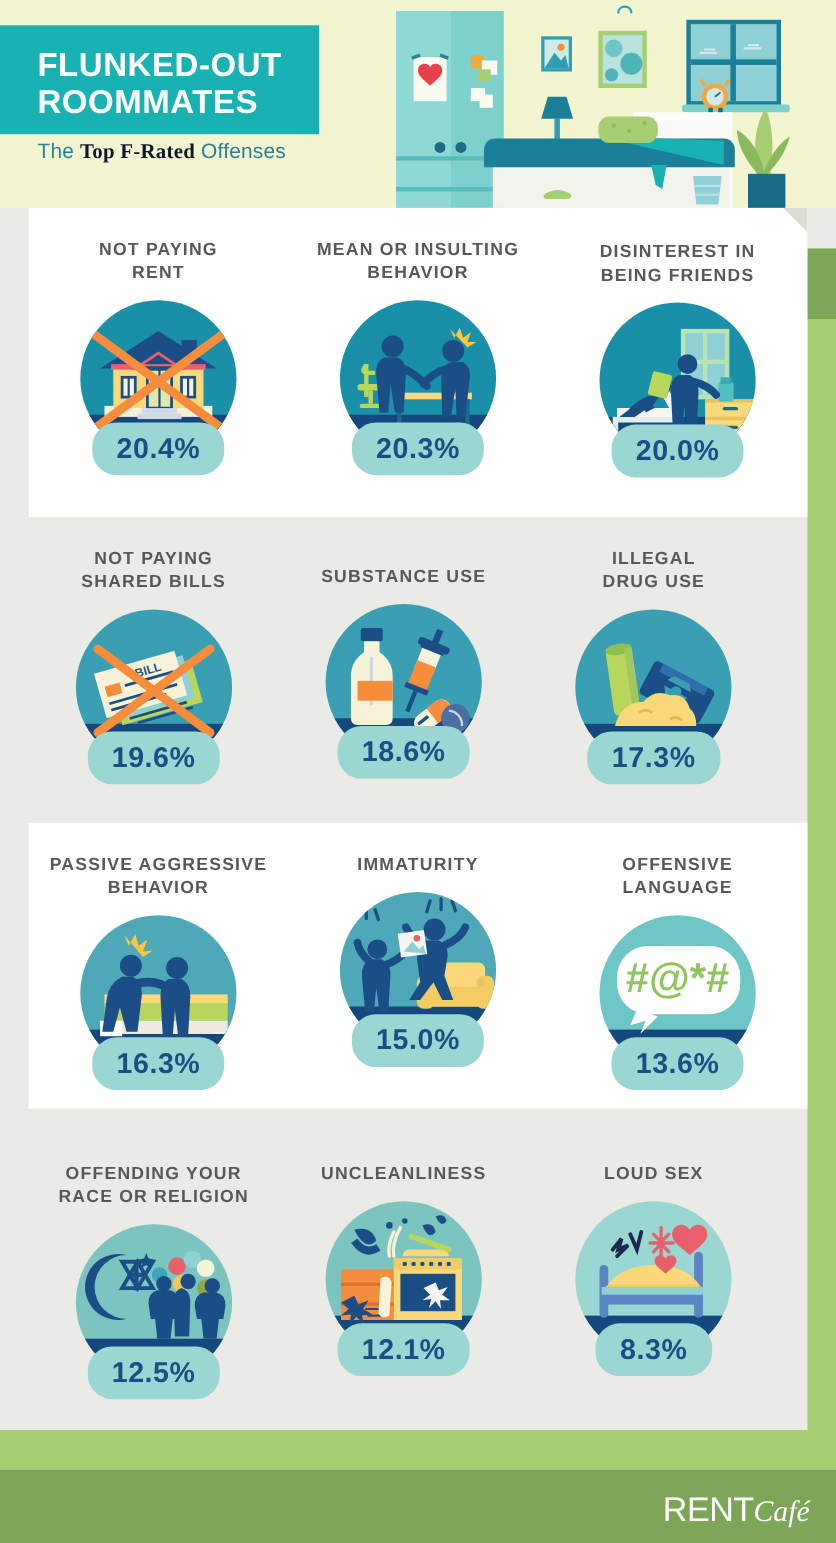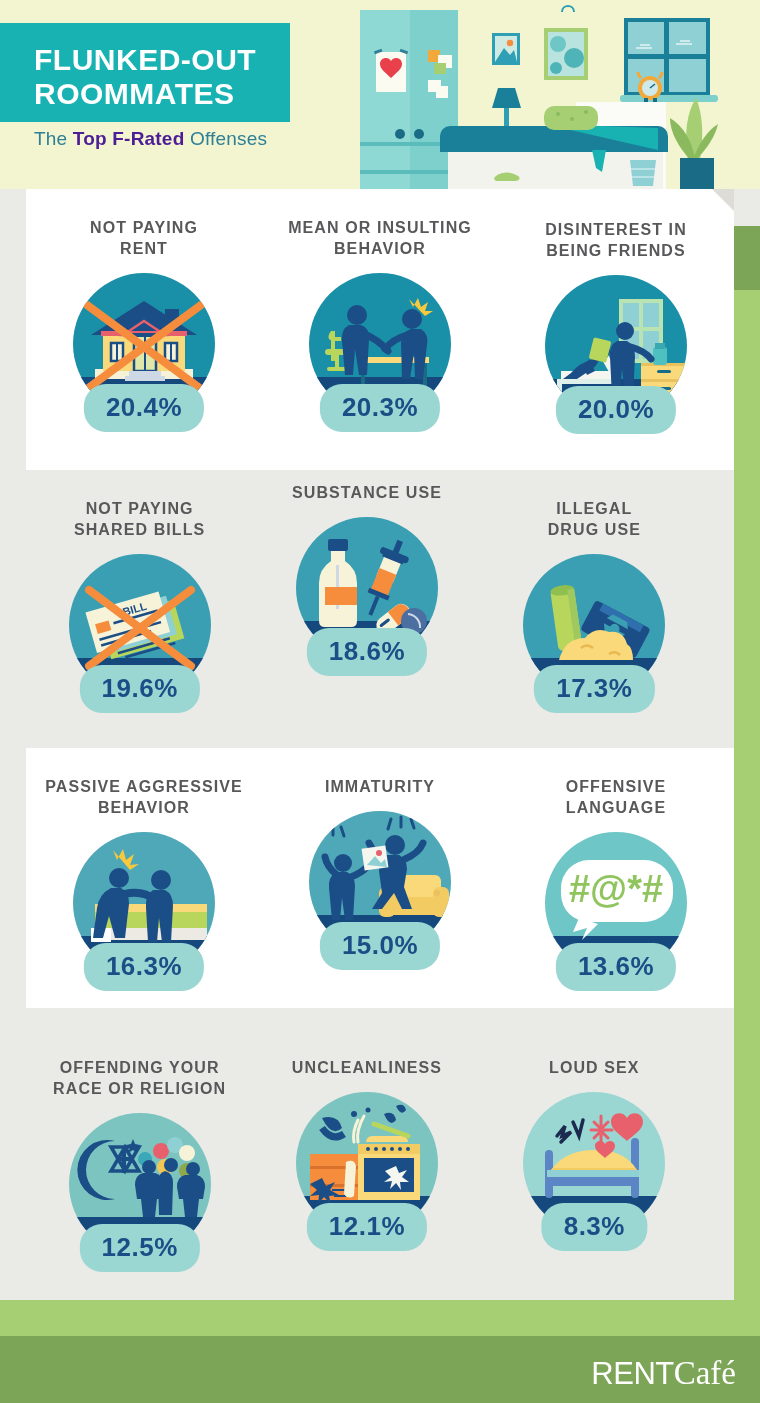--- a/index.html
+++ b/index.html
@@ -17,21 +17,21 @@
   }
   .title-block {
     position:absolute; left:0; top:23px;
     background:#18b2b2; padding:20px 34px 12px 34px;
   }
   .title-line { color:#ffffff; font-size:30px; font-weight:bold; letter-spacing:0.5px; line-height:1.12; }
   .subtitle {
     position:absolute; left:34px; top:128px;
     font-size:19px; color:#2f7f96; letter-spacing:0.2px;
   }
-  .subtitle .hl { color:#4c1d95; font-weight:bold; }
+  .subtitle .hl { color:#0f172a; font-weight:bold;font-family:Liberation Serif, serif; }
 
   
   .illus { position:absolute; left:358px; top:0; width:402px; height:189px; }
 
   
   .rightbar { position:absolute; left:734px; top:226px; width:26px; height:1074px; background:#a5cf72; }
   .rightbar-top { position:absolute; left:734px; top:226px; width:26px; height:64px; background:#7da557; }
 
   
   .panel { position:absolute; }
@@ -61,21 +61,21 @@
     bottom:-17px; background:#9ad7d2; color:#1b4e86;
     font-size:26px; font-weight:bold; letter-spacing:0.5px;
     padding:8px 22px 9px 22px; border-radius:22px; white-space:nowrap;
   }
 
   
   .footer-light { position:absolute; left:0; top:1300px; width:760px; height:36px; background:#a5cf72; }
   .footer-dark  { position:absolute; left:0; top:1336px; width:760px; height:67px; background:#7da557; }
   .logo { position:absolute; right:24px; top:1355px; color:#ffffff; }
   .logo .rent { font-size:31px; letter-spacing:-0.5px; }
-  .logo .cafe { font-family:"Liberation Serif", serif; font-size:33px; }
+  .logo .cafe { font-family:"Liberation Serif", serif; font-style:italic; font-size:27px; }
 </style>
 </head>
 <body>
 
 <div class="header">
 
   <svg class="illus" viewBox="0 0 402 189">
     <rect x="0" y="0" width="402" height="189" fill="#f2f5d0"></rect>
 
     <rect x="2" y="10" width="98" height="179" fill="#7ed0cd"></rect>
@@ -297,21 +297,21 @@
               <line x1="42" y1="92" x2="96" y2="92" stroke="#1b4e86" stroke-width="2.5"></line>
               <line x1="48" y1="98" x2="100" y2="98" stroke="#1b4e86" stroke-width="2.5"></line>
             </g>
             <line x1="20" y1="36" x2="122" y2="112" stroke="#f58d3d" stroke-width="8" stroke-linecap="round"></line>
             <line x1="122" y1="36" x2="20" y2="112" stroke="#f58d3d" stroke-width="8" stroke-linecap="round"></line>
           </svg>
         </div>
         <div class="pct-pill">19.6%</div>
       </div>
     </div>
-    <div class="cell" style="padding-top:12px;">
+    <div class="cell" style="padding-top:44px;">
       <div class="cell-label">
         <div>SUBSTANCE USE</div>
           <div></div>
       </div>
       <div class="badge-wrap">
         <div class="circle" style="background:#3a9fb2;">
           <div class="ground"></div>
           <svg class="art" viewBox="0 0 142 142">
             <rect x="32" y="22" width="20" height="12" rx="2" fill="#1b4e86"></rect>
             <path d="M35 34 h14 v10 q12 8 12 22 v38 q0 6 -6 6 h-26 q-6 0 -6 -6 v-38 q0 -14 12 -22z" fill="#f6f3d8"></path>

